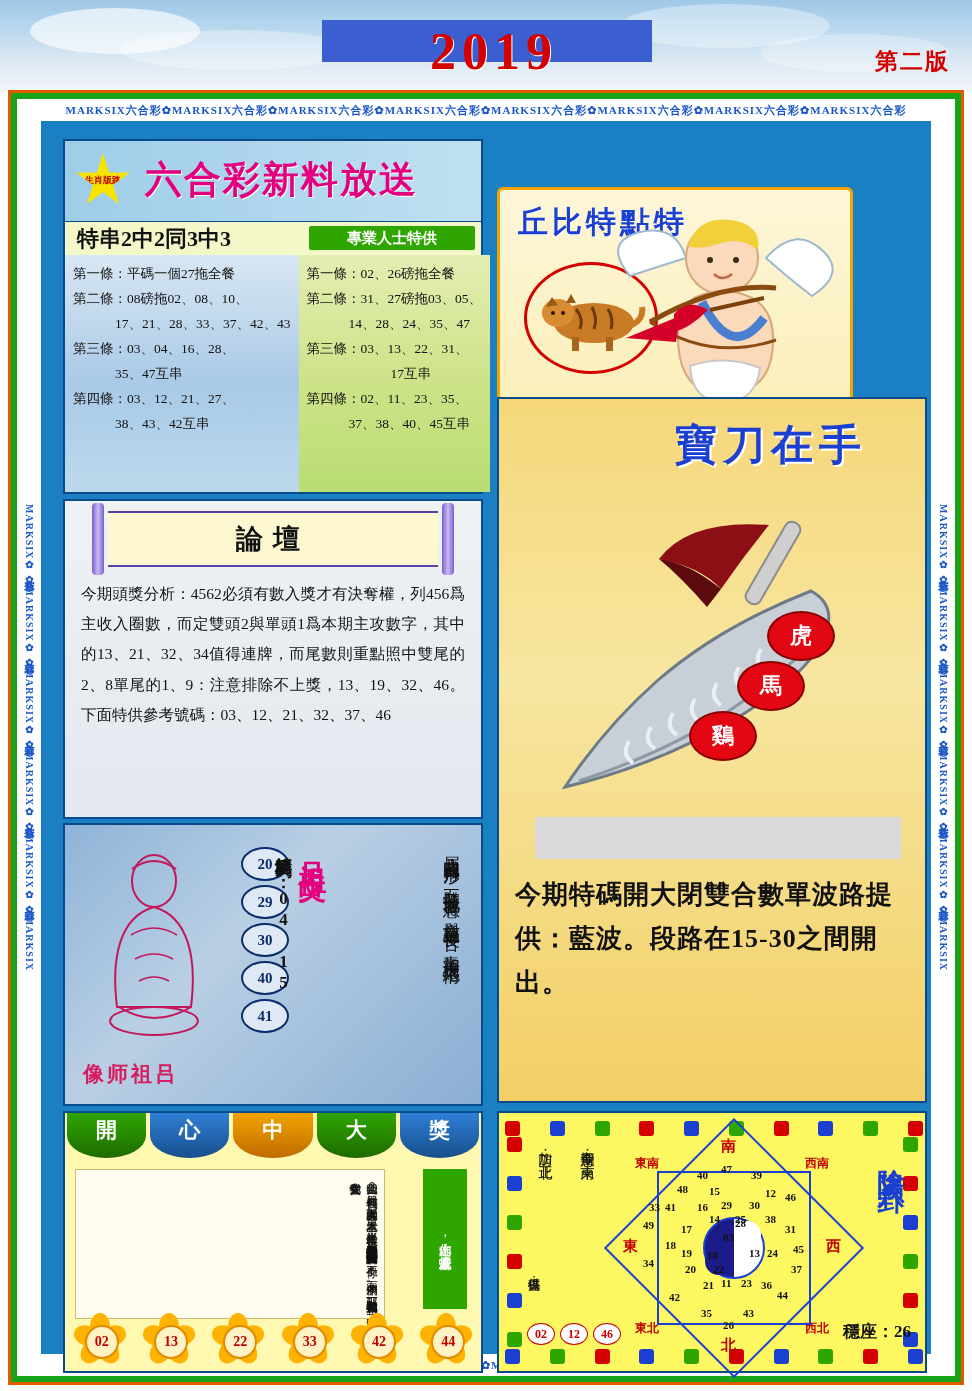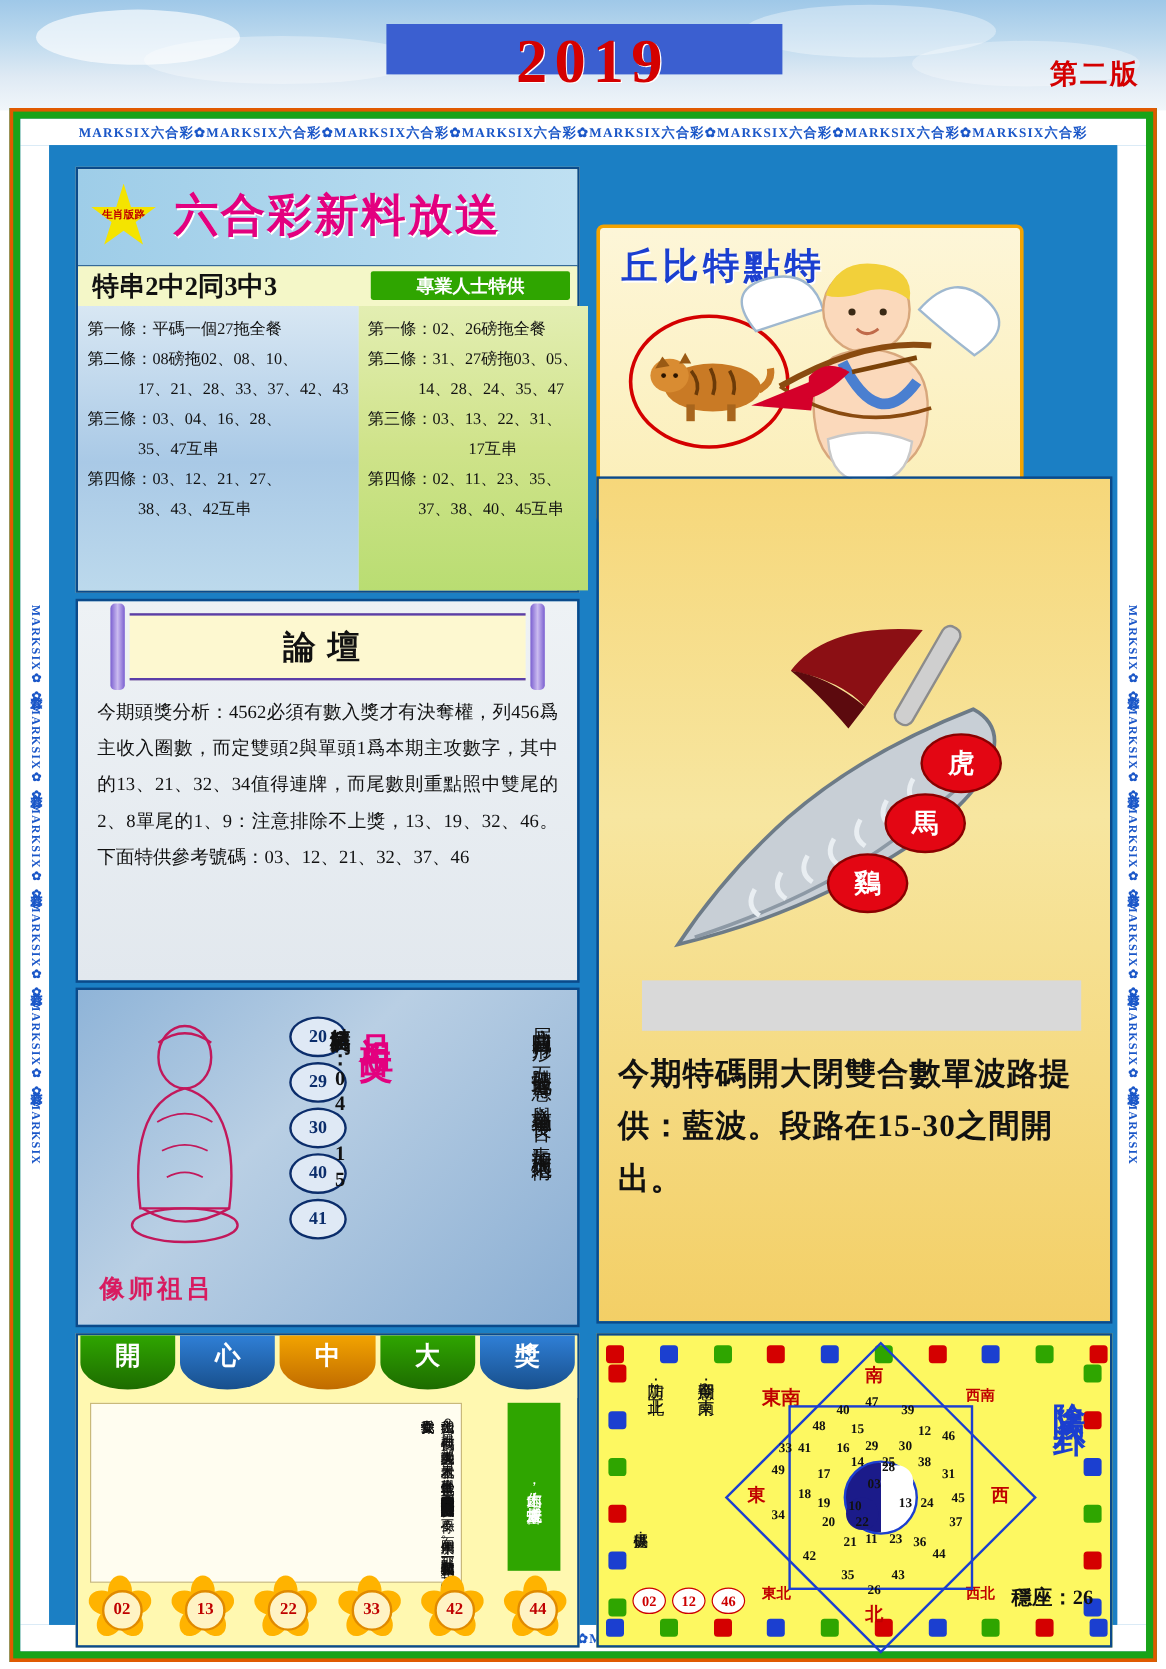--- a/index.html
+++ b/index.html
@@ -441,20 +441,21 @@
           <path d="M60 116 q70 -40 126 -34" stroke="#8a4b10" stroke-width="5" fill="none"></path>
           <path d="M60 116 q60 40 126 18" stroke="#8a4b10" stroke-width="3" fill="none"></path>
           <path d="M36 132 l54 -22 l-4 26z" fill="#d4002a"></path>
           <path d="M84 108 q14 -16 34 -4 q-18 18 -34 22z" fill="#d4002a"></path>
           <path d="M120 104 l54 -12" stroke="#7a4208" stroke-width="4"></path>
         </svg>
       </div>
     </div>
 
     <div class="panel" id="panelF">
+      <div class="title">寶刀在手</div>
       <div class="blade">
         <svg width="400" height="330" viewBox="0 0 400 330">
           <path d="M250 30 q-80 -6 -110 34 q42 8 62 30 q22 -32 48 -64z" fill="#8b0f14"></path>
           <path d="M140 64 q30 4 62 30 l-14 18 q-26 -30 -48 -48z" fill="#5c0a0e"></path>
           <rect x="246" y="22" width="16" height="92" rx="7" fill="#cfcfcf" stroke="#8c8c8c" stroke-width="2" transform="rotate(30 254 68)"></rect>
           <path d="M292 96 q26 14 14 44 q-14 36 -80 78 q-80 50 -180 74 q40 -60 92 -106 q62 -54 154 -90z" fill="#c8cfd6" stroke="#6d7b87" stroke-width="3"></path>
           <path d="M60 286 q110 -36 180 -92 q56 -44 66 -60" stroke="#8d99a5" stroke-width="3" fill="none"></path>
           <g stroke="#e9eef2" stroke-width="4" fill="none">
             <path d="M110 246 q-8 14 4 22"></path>
               <path d="M132 232 q-8 14 4 22"></path>
@@ -525,21 +526,21 @@
         <span class="lb">02</span>
         <span class="lb">12</span>
         <span class="lb">46</span>
       </div>
 
       <div class="compass">
         <div class="dir" style="left:96px;top:-2px;">南</div>
         <div class="dir" style="left:96px;bottom:-2px;">北</div>
         <div class="dir" style="left:-2px;top:98px;">東</div>
         <div class="dir" style="right:-2px;top:98px;">西</div>
-        <div class="dir" style="left:10px;top:16px;font-size:16px;">東南</div>
+        <div class="dir" style="left:10px;top:16px;font-size:12px;">東南</div>
         <div class="dir" style="right:10px;top:16px;font-size:12px;">西南</div>
         <div class="dir" style="left:10px;bottom:16px;font-size:12px;">東北</div>
         <div class="dir" style="right:10px;bottom:16px;font-size:12px;">西北</div>
         <div class="ring"></div>
         <div class="ring2"></div>
         <div class="taiji"></div>
         <div class="num" style="left:96px;top:24px;">47</div>
         <div class="num" style="left:72px;top:30px;">40</div>
         <div class="num" style="left:126px;top:30px;">39</div>
         <div class="num" style="left:52px;top:44px;">48</div>

